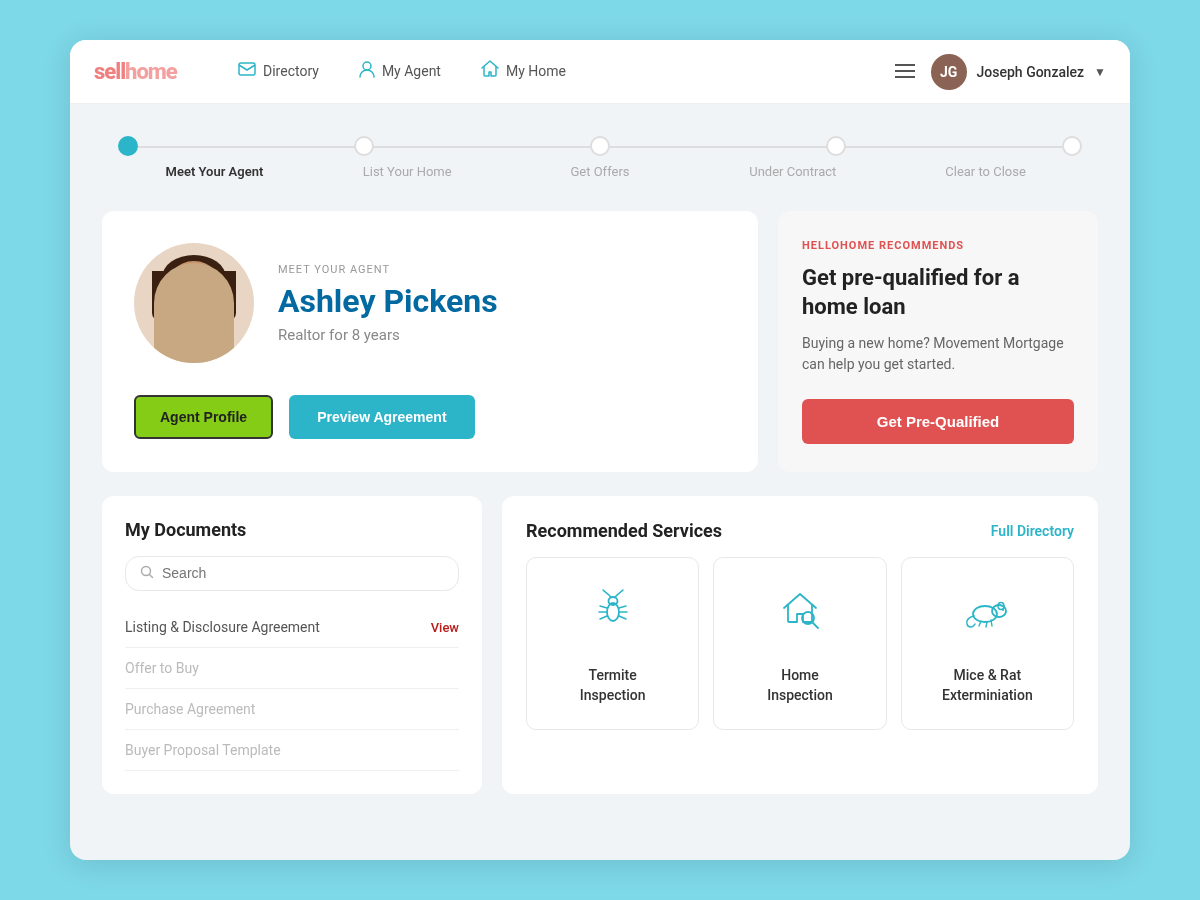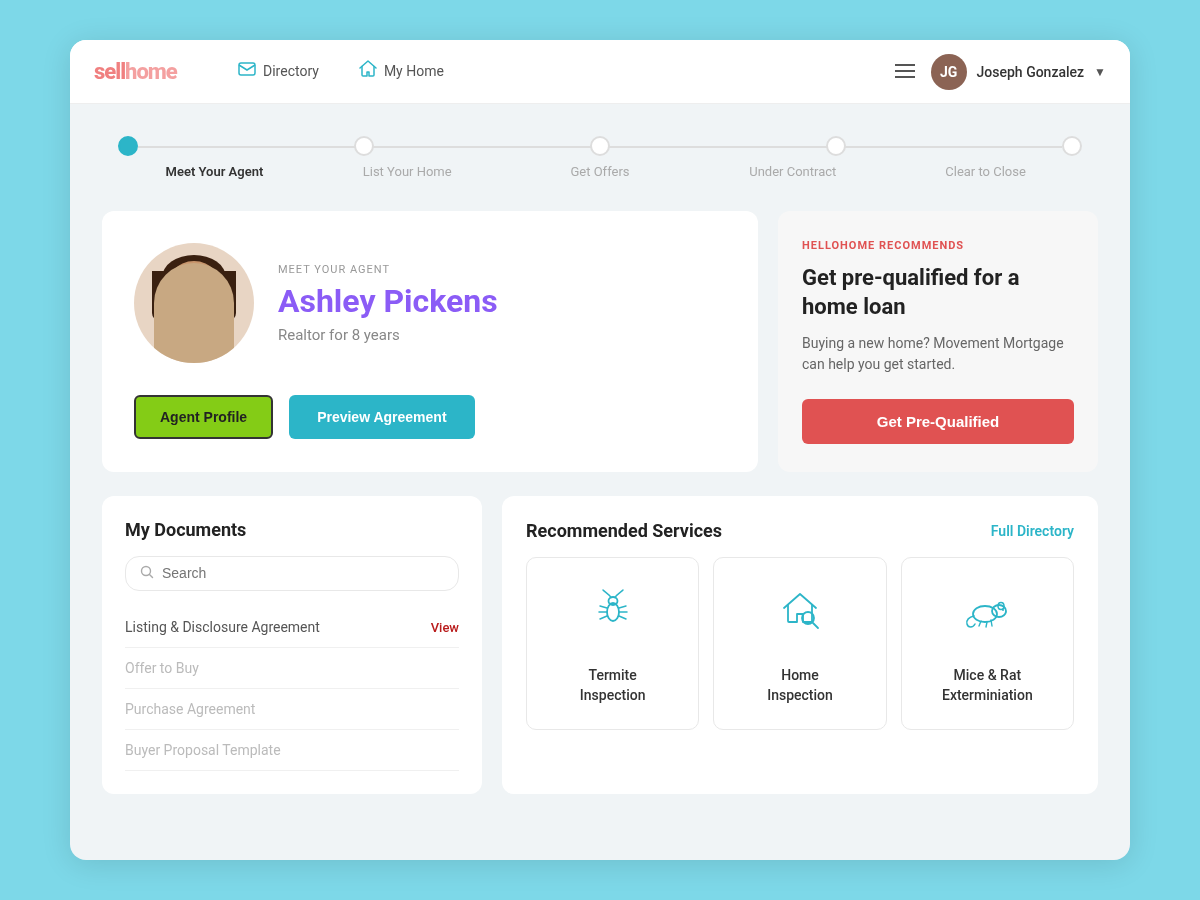--- a/index.html
+++ b/index.html
@@ -166,21 +166,21 @@
     .meet-label {
       font-size: 11px;
       color: #999;
       text-transform: uppercase;
       letter-spacing: 1px;
       margin-bottom: 6px;
     }
     .agent-name {
       font-size: 32px;
       font-weight: 700;
-      color: #8b5cf6;
+      color: #0369a1;
       margin-bottom: 6px;
     }
     .agent-title {
       font-size: 15px;
       color: #888;
     }
     .agent-actions {
       display: flex;
       gap: 16px;
     }
@@ -439,20 +439,29 @@
     </div>
     <nav class="nav">
       <div class="nav-item">
         <span class="nav-icon">
           <svg width="18" height="14" viewBox="0 0 18 14" fill="none" xmlns="http://www.w3.org/2000/svg">
             <rect x="1" y="1" width="16" height="12" rx="2" stroke="#2cb5c8" stroke-width="1.5"></rect>
             <path d="M1 3l8 5 8-5" stroke="#2cb5c8" stroke-width="1.5"></path>
           </svg>
         </span>
         <span>Directory</span>
+      </div>
+      <div class="nav-item">
+        <span class="nav-icon">
+          <svg width="16" height="18" viewBox="0 0 16 18" fill="none" xmlns="http://www.w3.org/2000/svg">
+            <circle cx="8" cy="6" r="4" stroke="#2cb5c8" stroke-width="1.5"></circle>
+            <path d="M1 17c0-3.866 3.134-7 7-7s7 3.134 7 7" stroke="#2cb5c8" stroke-width="1.5" stroke-linecap="round"></path>
+          </svg>
+        </span>
+        <span>My Agent</span>
       </div>
       <div class="nav-item">
         <span class="nav-icon">
           <svg width="18" height="17" viewBox="0 0 18 17" fill="none" xmlns="http://www.w3.org/2000/svg">
             <path d="M1 8L9 1l8 7" stroke="#2cb5c8" stroke-width="1.5" stroke-linecap="round" stroke-linejoin="round"></path>
             <path d="M3 6.5V15a1 1 0 001 1h4v-4h2v4h4a1 1 0 001-1V6.5" stroke="#2cb5c8" stroke-width="1.5" stroke-linecap="round" stroke-linejoin="round"></path>
           </svg>
         </span>
         <span>My Home</span>
       </div>

